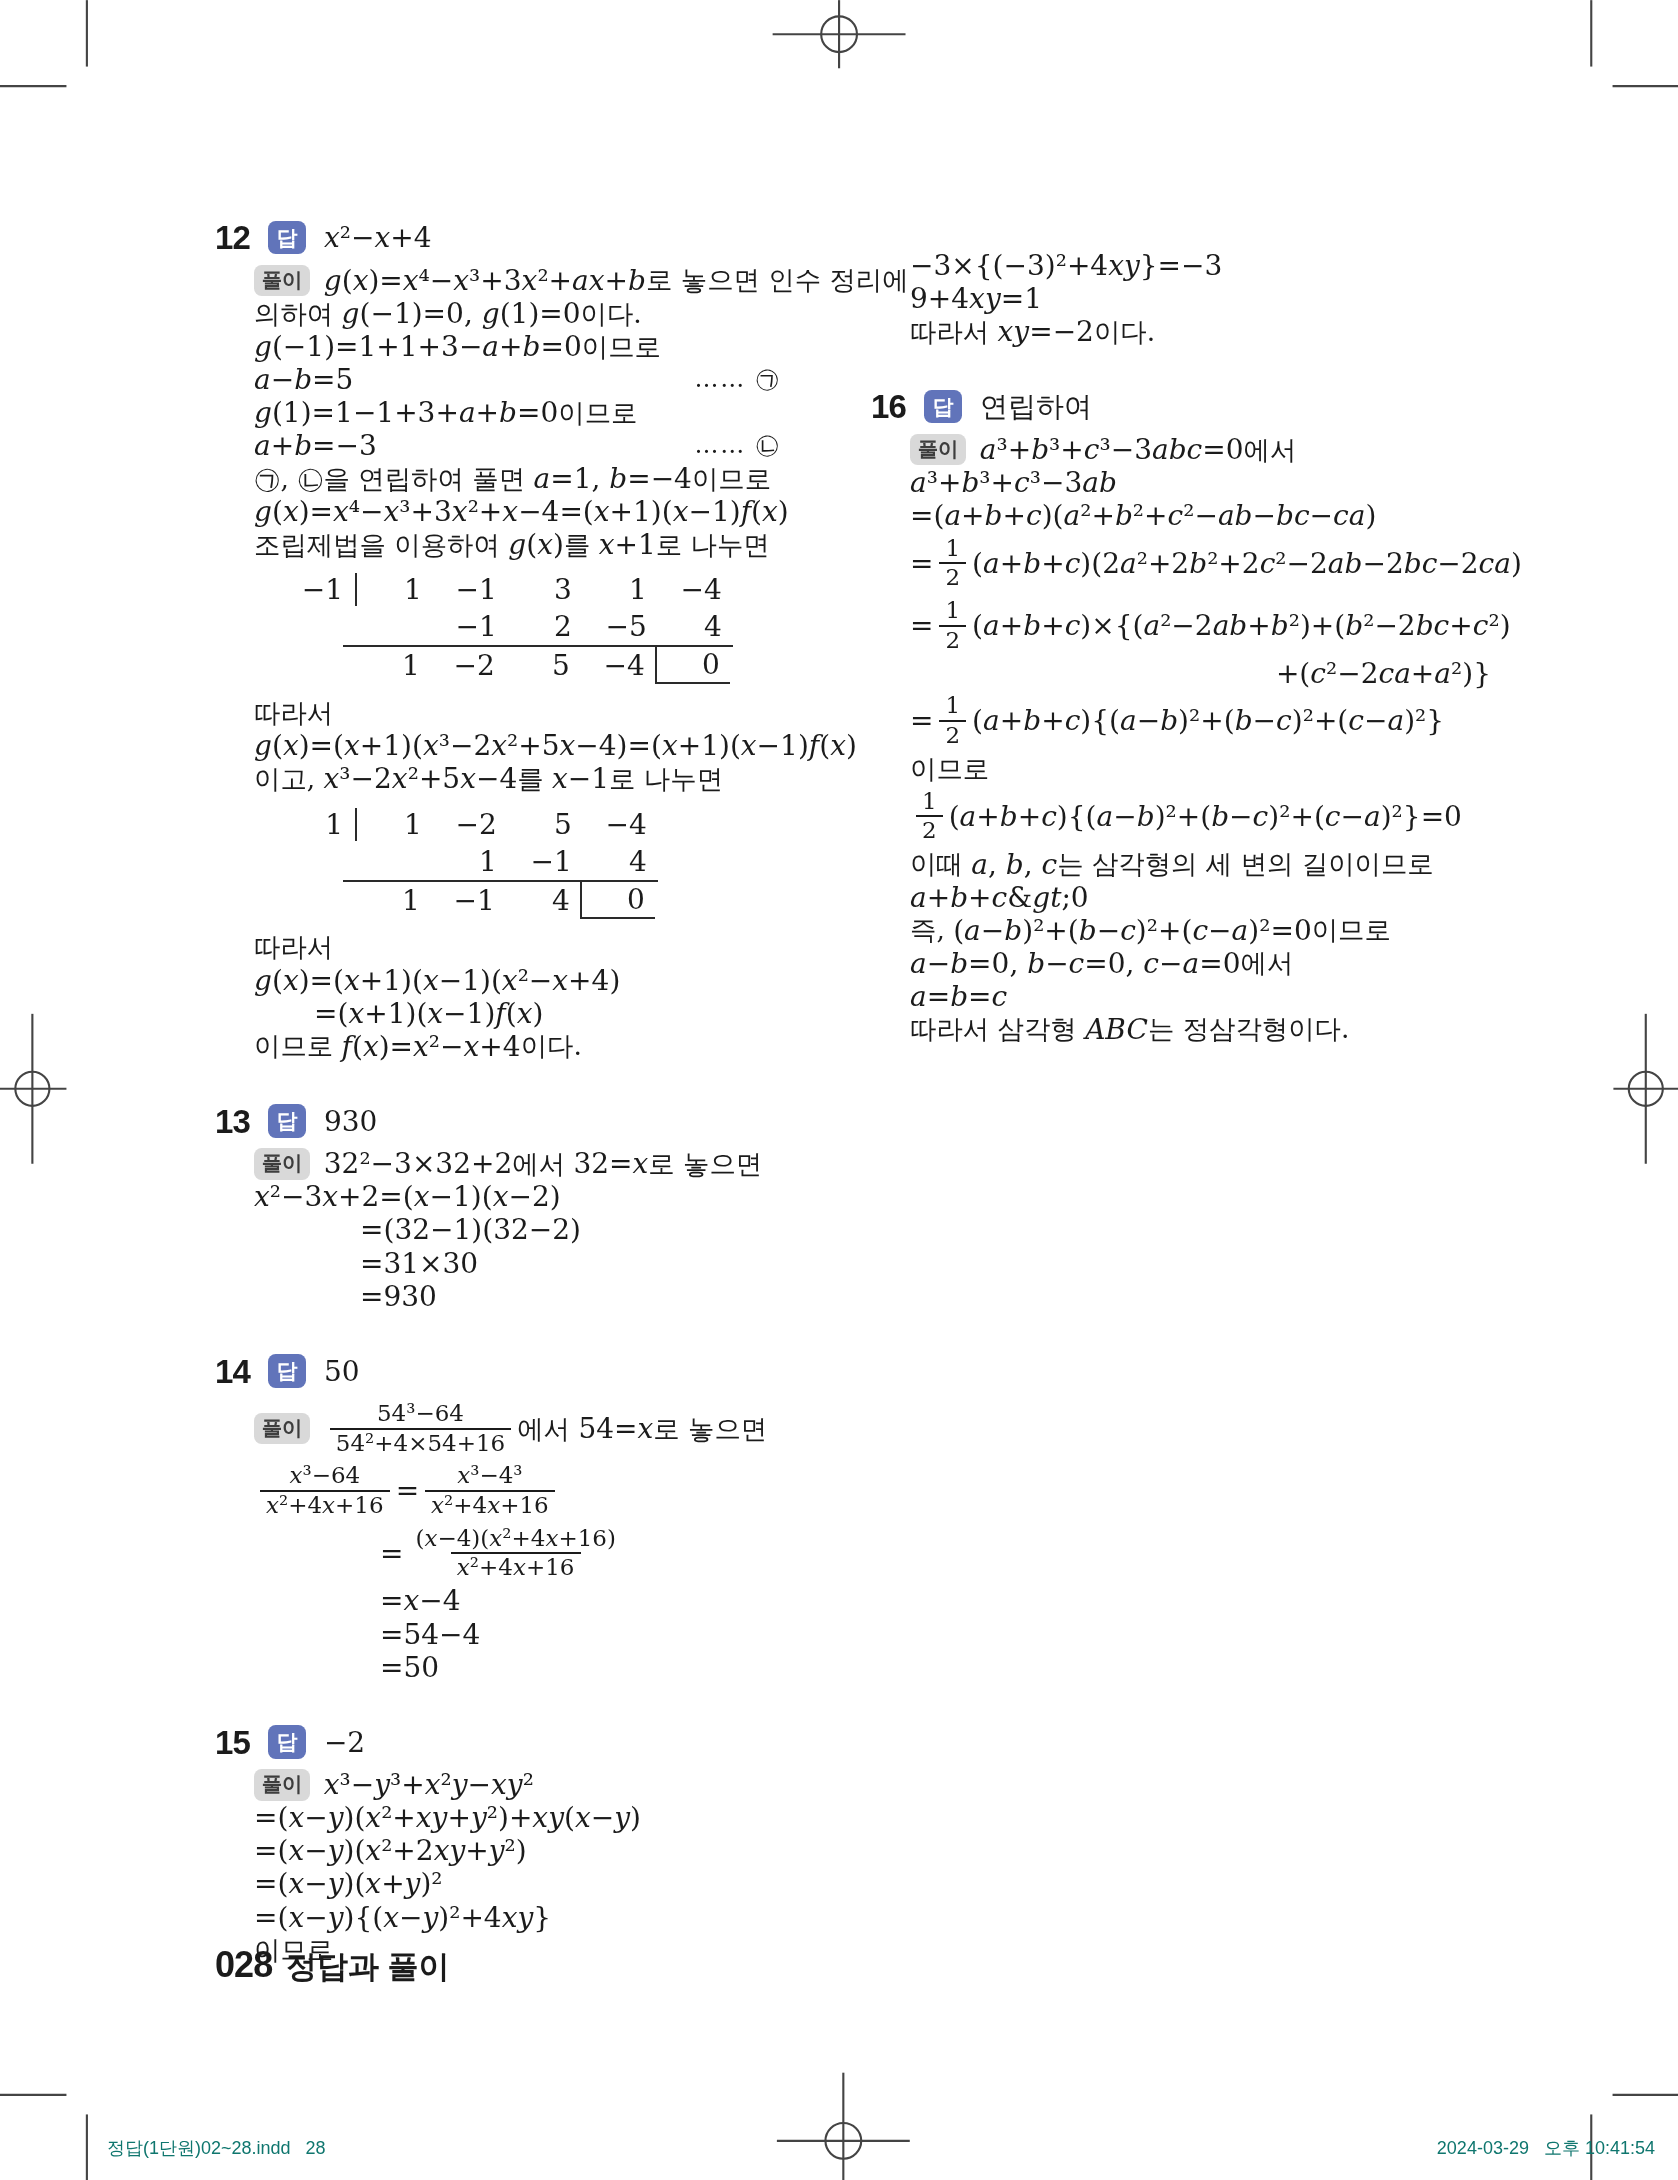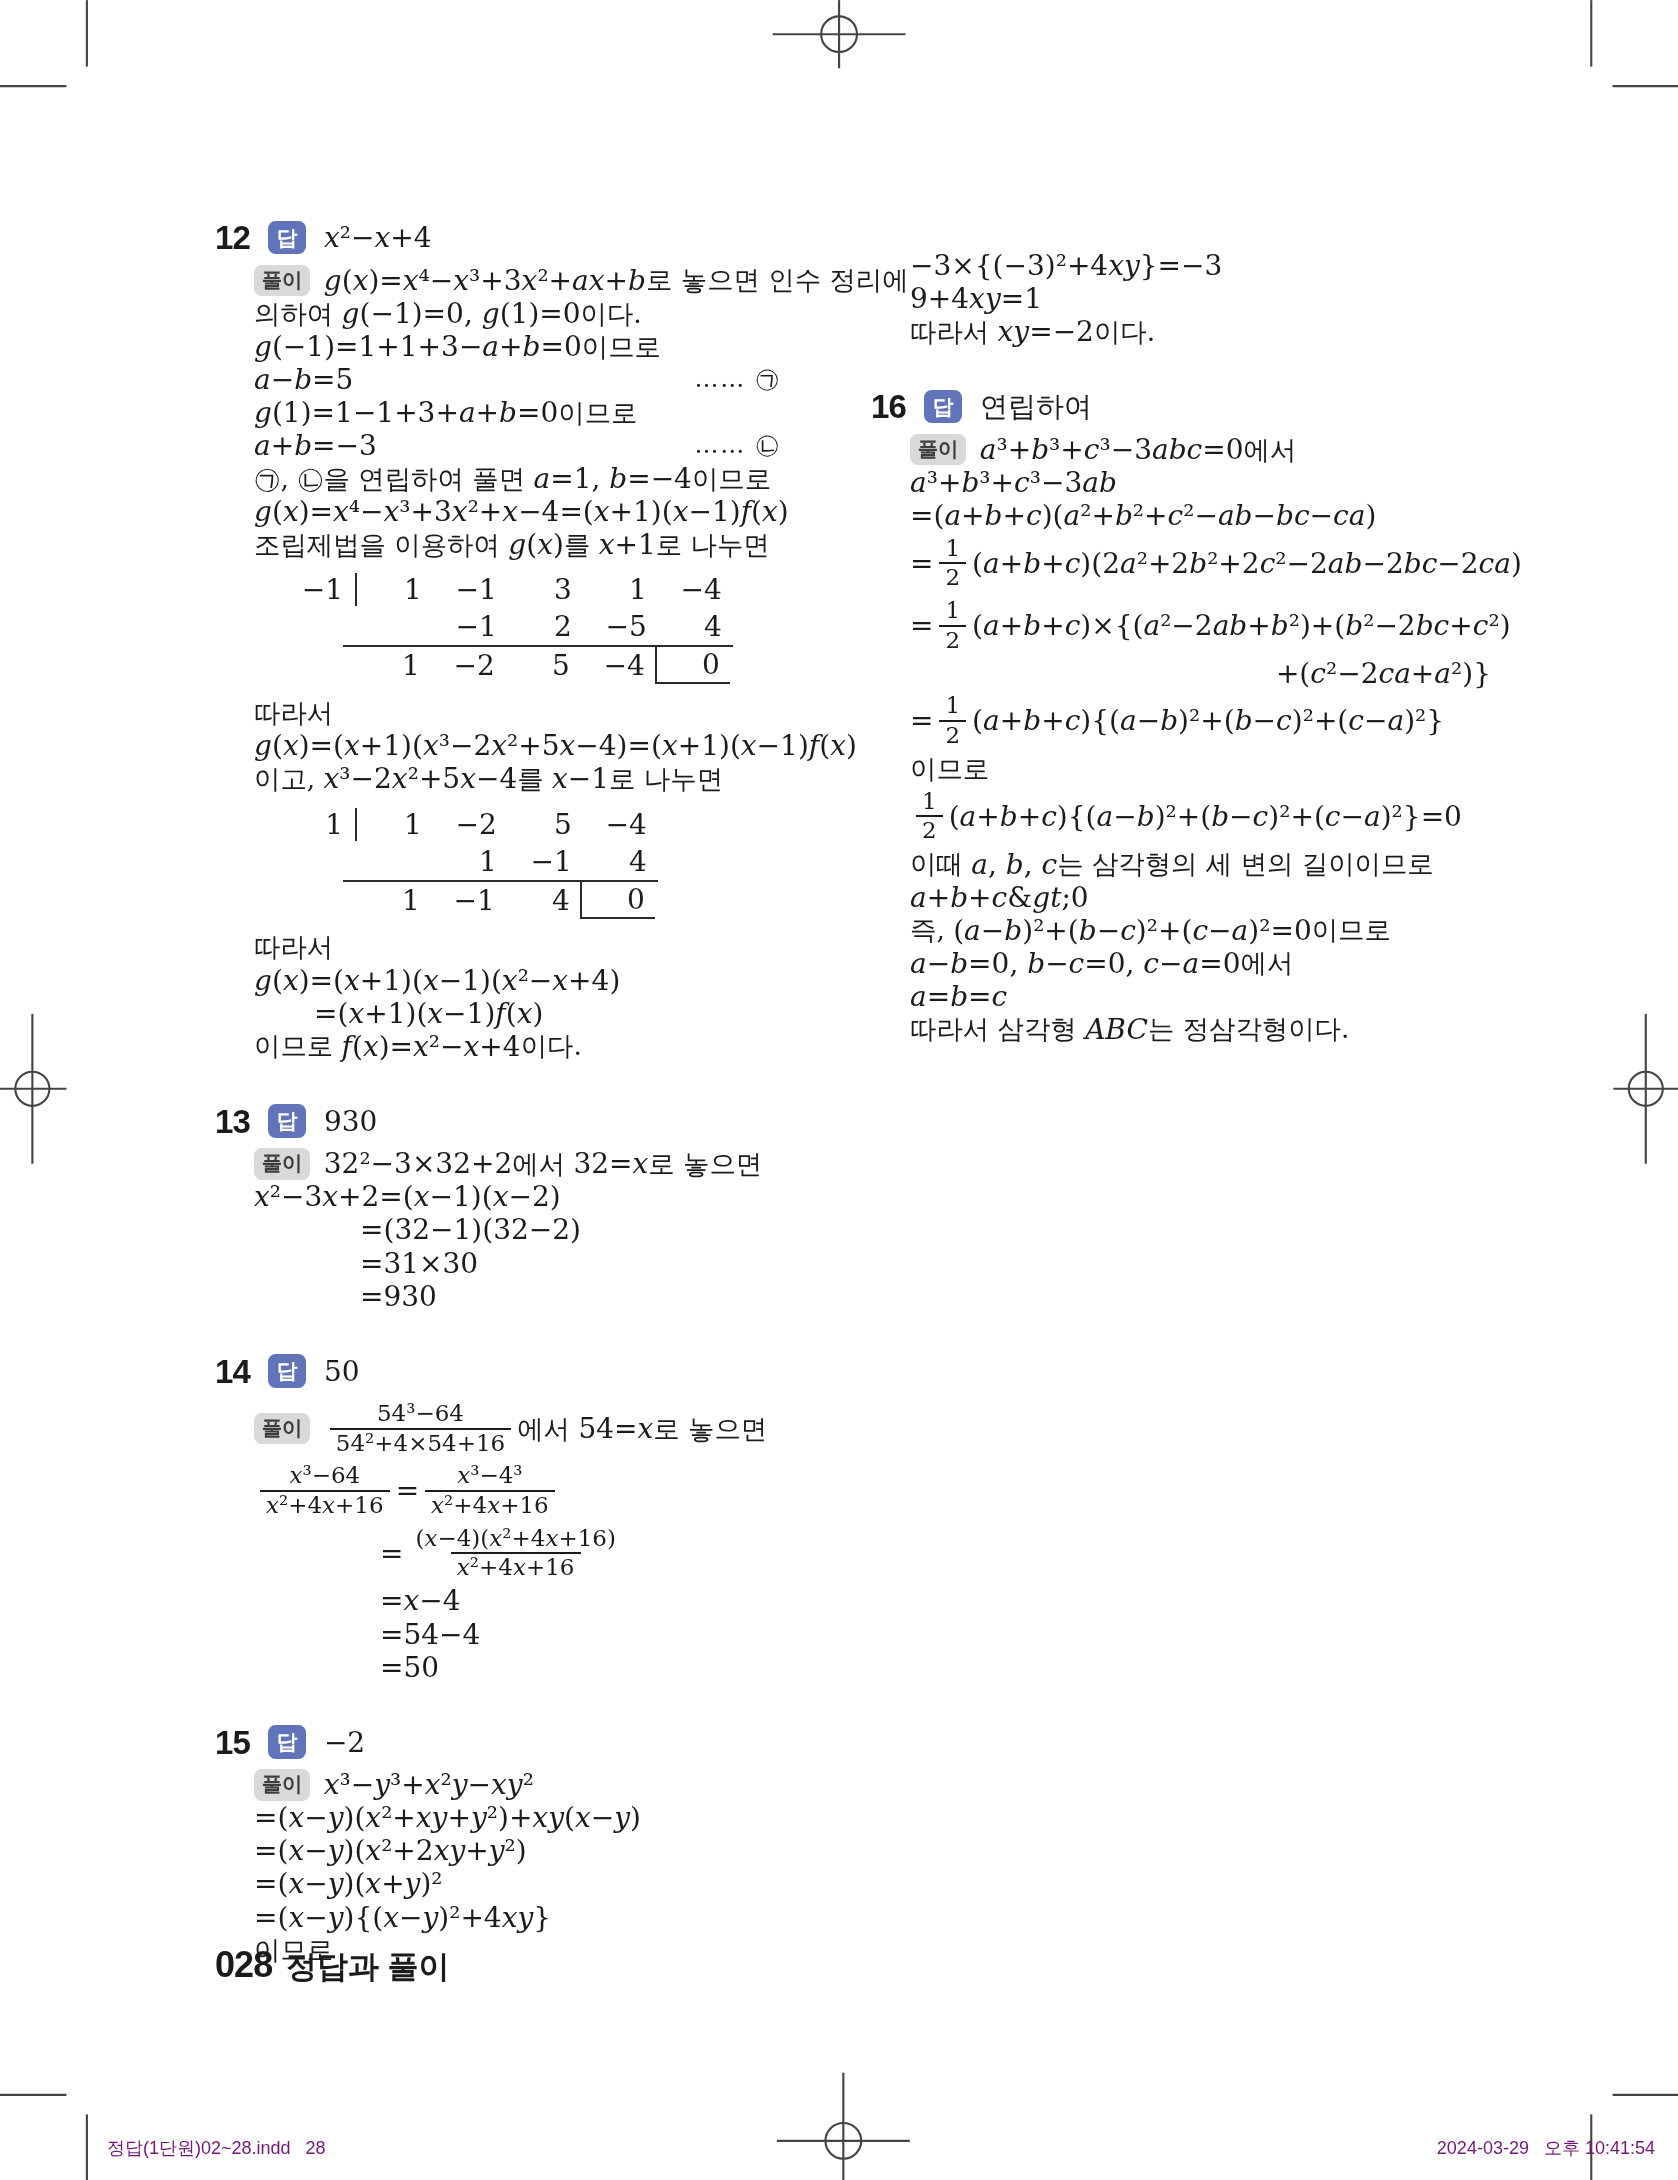--- a/index.html
+++ b/index.html
@@ -48,21 +48,21 @@
           font-family:"DejaVu Serif",serif;font-size:28px;height:37px;display:flex;align-items:center;justify-content:flex-end;}
   .s-rule{border-top:2.6px solid #2a2a2a;height:0;margin-left:55px;}
   .s-cell.zero{border-left:2.6px solid #2a2a2a;border-bottom:2.6px solid #2a2a2a;}
 
   
   #page-footer{position:absolute;left:215px;top:1944px;display:flex;align-items:baseline;gap:13.6px;}
   #page-footer .num{font-family:"Liberation Sans",sans-serif;font-weight:900;font-size:36px;letter-spacing:-0.9px;}
   #page-footer .lbl{font-family:"Liberation Sans",sans-serif;font-weight:700;font-size:31px;}
 
   
-  .print-info{position:absolute;top:2136px;font-family:"Liberation Sans",sans-serif;font-size:18px;color:#701a75;white-space:pre;}
+  .print-info{position:absolute;top:2136px;font-family:"Liberation Sans",sans-serif;font-size:18px;color:#0f766e;white-space:pre;}
   #print-left{left:107px;}
   #print-right{right:24px;text-align:right;}
 </style>
 </head>
 <body>
 
 <div id="page">
 
   <svg id="cropmarks" width="1679" height="2181" viewBox="0 0 1971 2560" fill="none" stroke="#444444" stroke-width="2.5">
 

